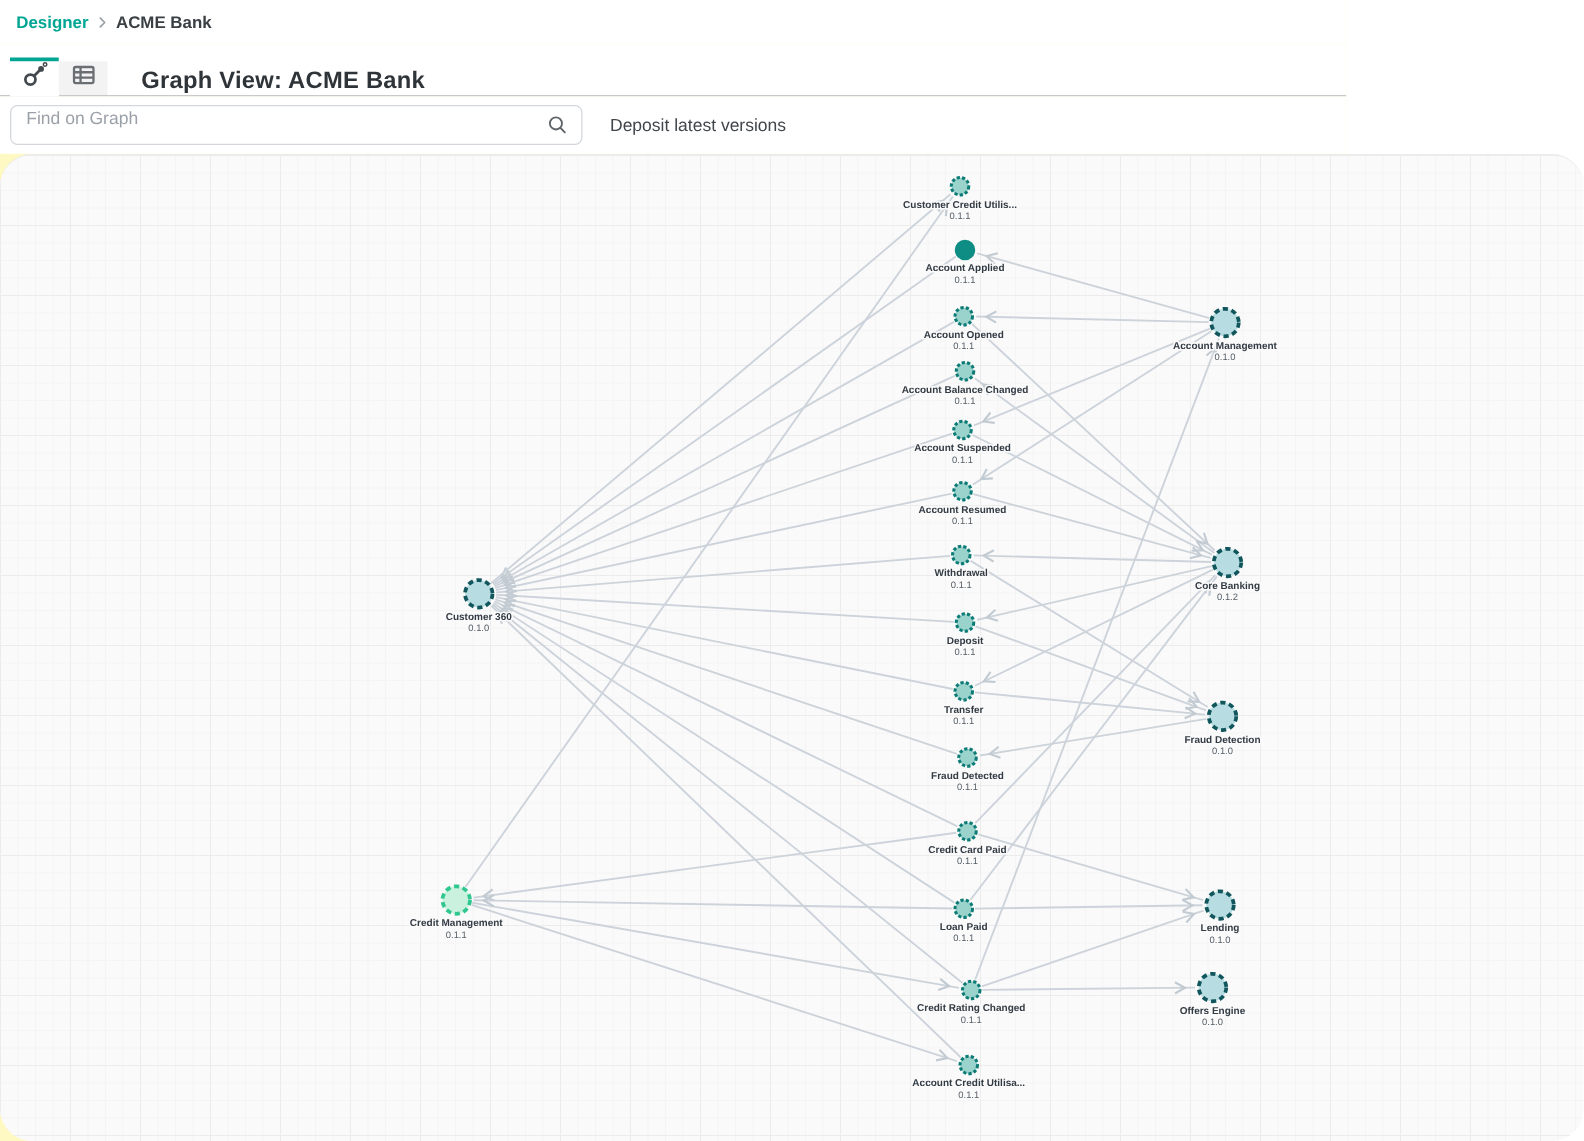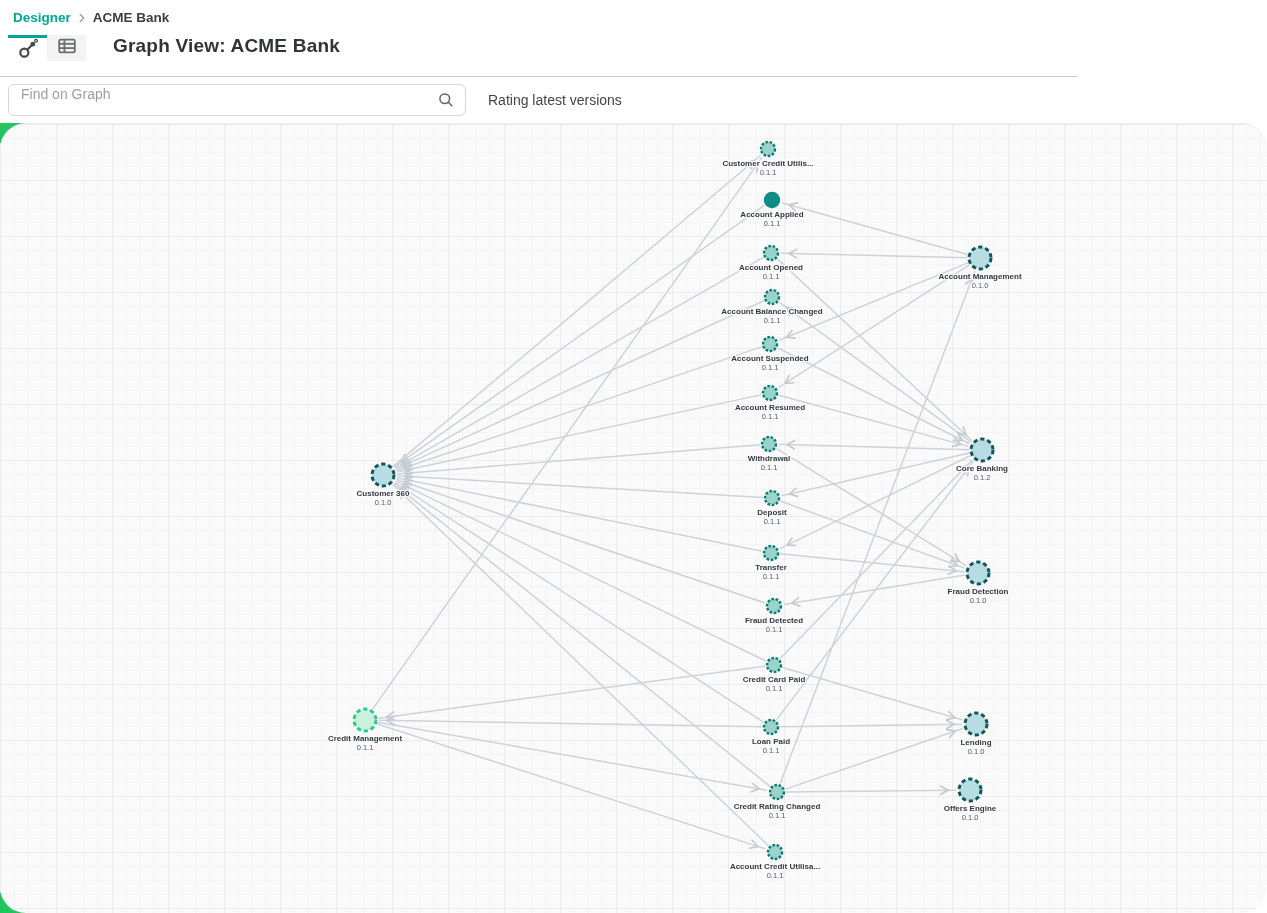--- a/index.html
+++ b/index.html
@@ -1,28 +1,28 @@
 <!DOCTYPE html>
 <html><head>
 <meta charset="utf-8">
 <style>
   * { margin:0; padding:0; box-sizing:border-box; }
   html,body { width:1267px; height:913px; overflow:hidden; background:#fff;
               font-family:"Liberation Sans", sans-serif; }
 
-  .app { position:relative; width:1077px; height:913px; background:#22c55e; }
+  .app { position:relative; width:1077px; height:913px; background:#fef9c3; }
 
   
   .breadcrumb { height:35px; display:flex; align-items:center; padding-left:13px; gap:4px; background:#fff; }
   .crumb-root { color:#00a693; font-weight:700; font-size:13.5px; cursor:pointer; }
   .crumb-sep  { display:flex; align-items:center; }
   .crumb-cur  { color:#3a3f44; font-size:13.5px; font-weight:700; }
 
   
-  .tabstrip { position:relative; height:42px; display:flex; align-items:flex-start; border-bottom:1px solid #c9c9c9; background:#fff; }
+  .tabstrip { position:relative; height:42px; display:flex; align-items:flex-end; border-bottom:1px solid #c9c9c9; background:#fff; }
   .tab { width:39px; display:flex; align-items:center; justify-content:center; cursor:pointer; position:relative; }
   .tab.active { background:#fff; border-top:3px solid #00a693; margin-left:8px; margin-bottom:-1px; border-bottom:1px solid #fff; }
   .tab.inactive { background:#f3f3f3; }
   .page-title { display:flex; align-items:center; margin-left:27px; font-size:19px; font-weight:700; color:#2f3439; letter-spacing:.2px; }
 
   
   .toolbar { height:46px; display:flex; align-items:center; background:#fff; padding-left:8px; }
   .searchbox { position:relative; width:458px; height:32px; }
   .searchbox input { width:100%; height:100%; border:1px solid #d3d6da; border-radius:6px;
                      padding:0 36px 12px 12px; font-size:14px; color:#3a3f44; outline:none;
@@ -87,21 +87,21 @@
   <div class="toolbar">
     <div class="searchbox">
       <input type="text" value="" placeholder="Find on Graph" style="">
       <span class="mag">
         <svg width="20" height="20" viewBox="0 0 24 24">
           <circle cx="10.5" cy="10.5" r="5.8" fill="none" stroke="#5f6368" stroke-width="1.8"></circle>
           <line x1="14.8" y1="14.8" x2="19" y2="19" stroke="#5f6368" stroke-width="1.8" stroke-linecap="round"></line>
         </svg>
       </span>
     </div>
-    <div class="status-text">Rating latest versions</div>
+    <div class="status-text">Deposit latest versions</div>
   </div>
 
   <div class="canvas">
     <svg id="graph-svg" width="1267" height="790" viewBox="0 0 1267 790">
         <line x1="764.6509560524293" y1="81.19533955162454" x2="394.4318461406655" y2="342.91836069747296" stroke="#cdd3da" stroke-width="1.5"></line>
         <path d="M-8,-4.5 L0,0 L-8,4.5" fill="none" stroke="#c2cad2" stroke-width="1.7" transform="translate(400.9643296496173,338.3002810960289) rotate(144.741947999231)"></path>
         <line x1="763.1882908651395" y1="133.46958615448202" x2="395.1515475431163" y2="344.0473104263613" stroke="#cdd3da" stroke-width="1.5"></line>
         <path d="M-8,-4.5 L0,0 L-8,4.5" fill="none" stroke="#c2cad2" stroke-width="1.7" transform="translate(402.0952889963256,340.0743449557106) rotate(150.22332304621452)"></path>
         <line x1="763.8160939896068" y1="176.7448207451157" x2="395.7305204606118" y2="345.1747232853756" stroke="#cdd3da" stroke-width="1.5"></line>
         <path d="M-8,-4.5 L0,0 L-8,4.5" fill="none" stroke="#c2cad2" stroke-width="1.7" transform="translate(403.00510358096136,341.84599373416165) rotate(155.41194702588123)"></path>

